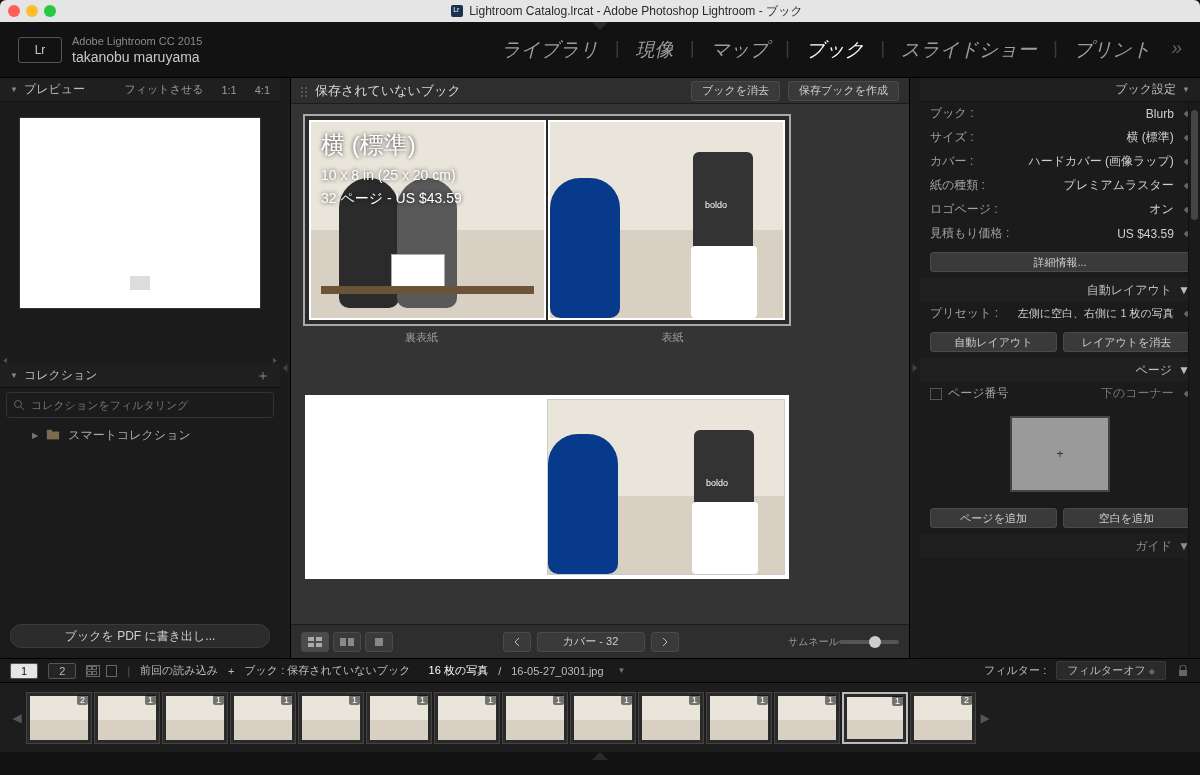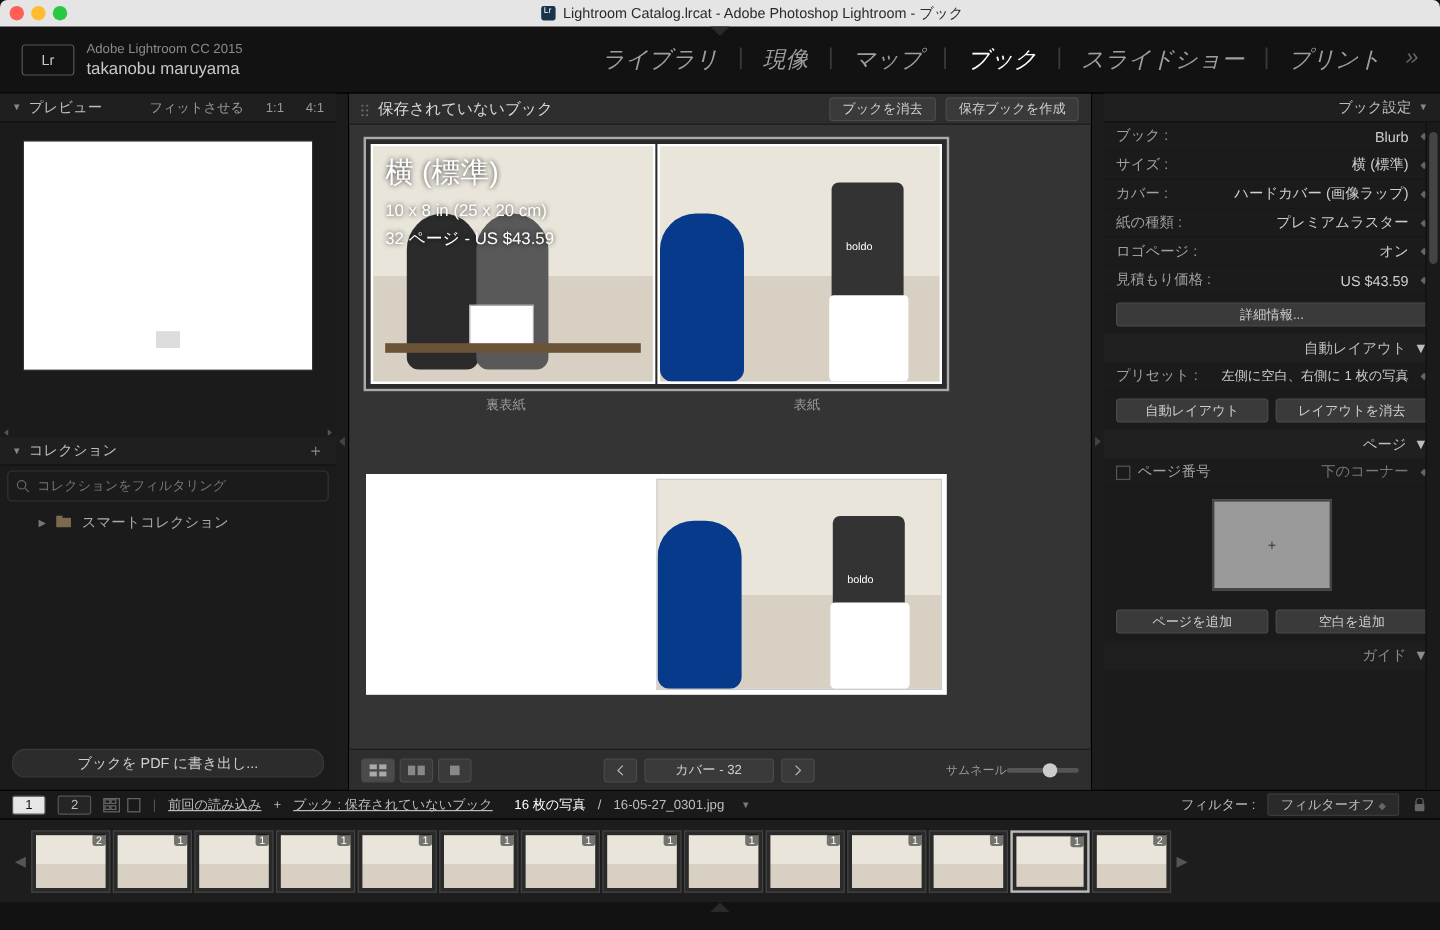--- a/index.html
+++ b/index.html
@@ -105,21 +105,21 @@
   .page-box { margin: 10px auto; width: 100px; height: 76px; background: #9a9a9a; display: flex; align-items: center; justify-content: center; color: #333; border: 2px solid #444; }
   .rp-section-lbl { height: 24px; display: flex; align-items: center; justify-content: flex-end; padding: 0 10px; color: #bdbdbd; gap: 6px; font-size: 12px; background: #202020; }
   .right-footer { margin-top: auto; padding: 8px 12px; }
   
   .sec-bar { height: 24px; background: #1a1a1a; display: flex; align-items: center; padding: 0 10px; gap: 10px; font-size: 11px; color: #bdbdbd; border-top: 1px solid #000; }
   .sec-bar .pill { border: 1px solid #555; padding: 1px 10px; border-radius: 2px; background: #252525; }
   .sec-bar .pill.active { background: #e6e6e6; color: #111; }
   .sec-bar .grid-icons { display: flex; gap: 6px; }
   .sec-bar .grid-icons .ic { width: 14px; height: 12px; border: 1px solid #666; display: flex; flex-wrap: wrap; }
   .sec-bar .grid-icons .ic span { width: 5px; height: 4px; border: 0.5px solid #666; }
-  .sec-bar .crumb { color: #bdbdbd; text-decoration: underline; }
+  .sec-bar .crumb { color: #bdbdbd; }
   .sec-bar .sp { flex: 1; }
   .sec-bar .filtersel { background: #2a2a2a; border: 1px solid #3a3a3a; padding: 1px 10px; border-radius: 2px; }
   
   .filmstrip { height: 70px; background: #1d1d1d; display: flex; align-items: center; padding: 6px 10px; gap: 2px; overflow: hidden; border-top: 1px solid #000; }
   .fs-chev { width: 14px; height: 50px; display: flex; align-items: center; justify-content: center; color: #555; }
   .thumb-cell { width: 66px; height: 52px; background: #2a2a2a; border: 1px solid #444; position: relative; }
   .thumb-cell.sel { border: 2px solid #bbb; }
   .thumb-cell .img { position: absolute; inset: 3px; background: linear-gradient(180deg, #e9e5da 55%, #d7d0c3 55%); }
   .thumb-cell .badge { position: absolute; top: 2px; right: 3px; font-size: 9px; color: #fff; background: rgba(0,0,0,.5); padding: 0 3px; border-radius: 2px; }
   .bottom-spike { height: 10px; background: #121212; display: flex; justify-content: center; align-items: flex-start; }

